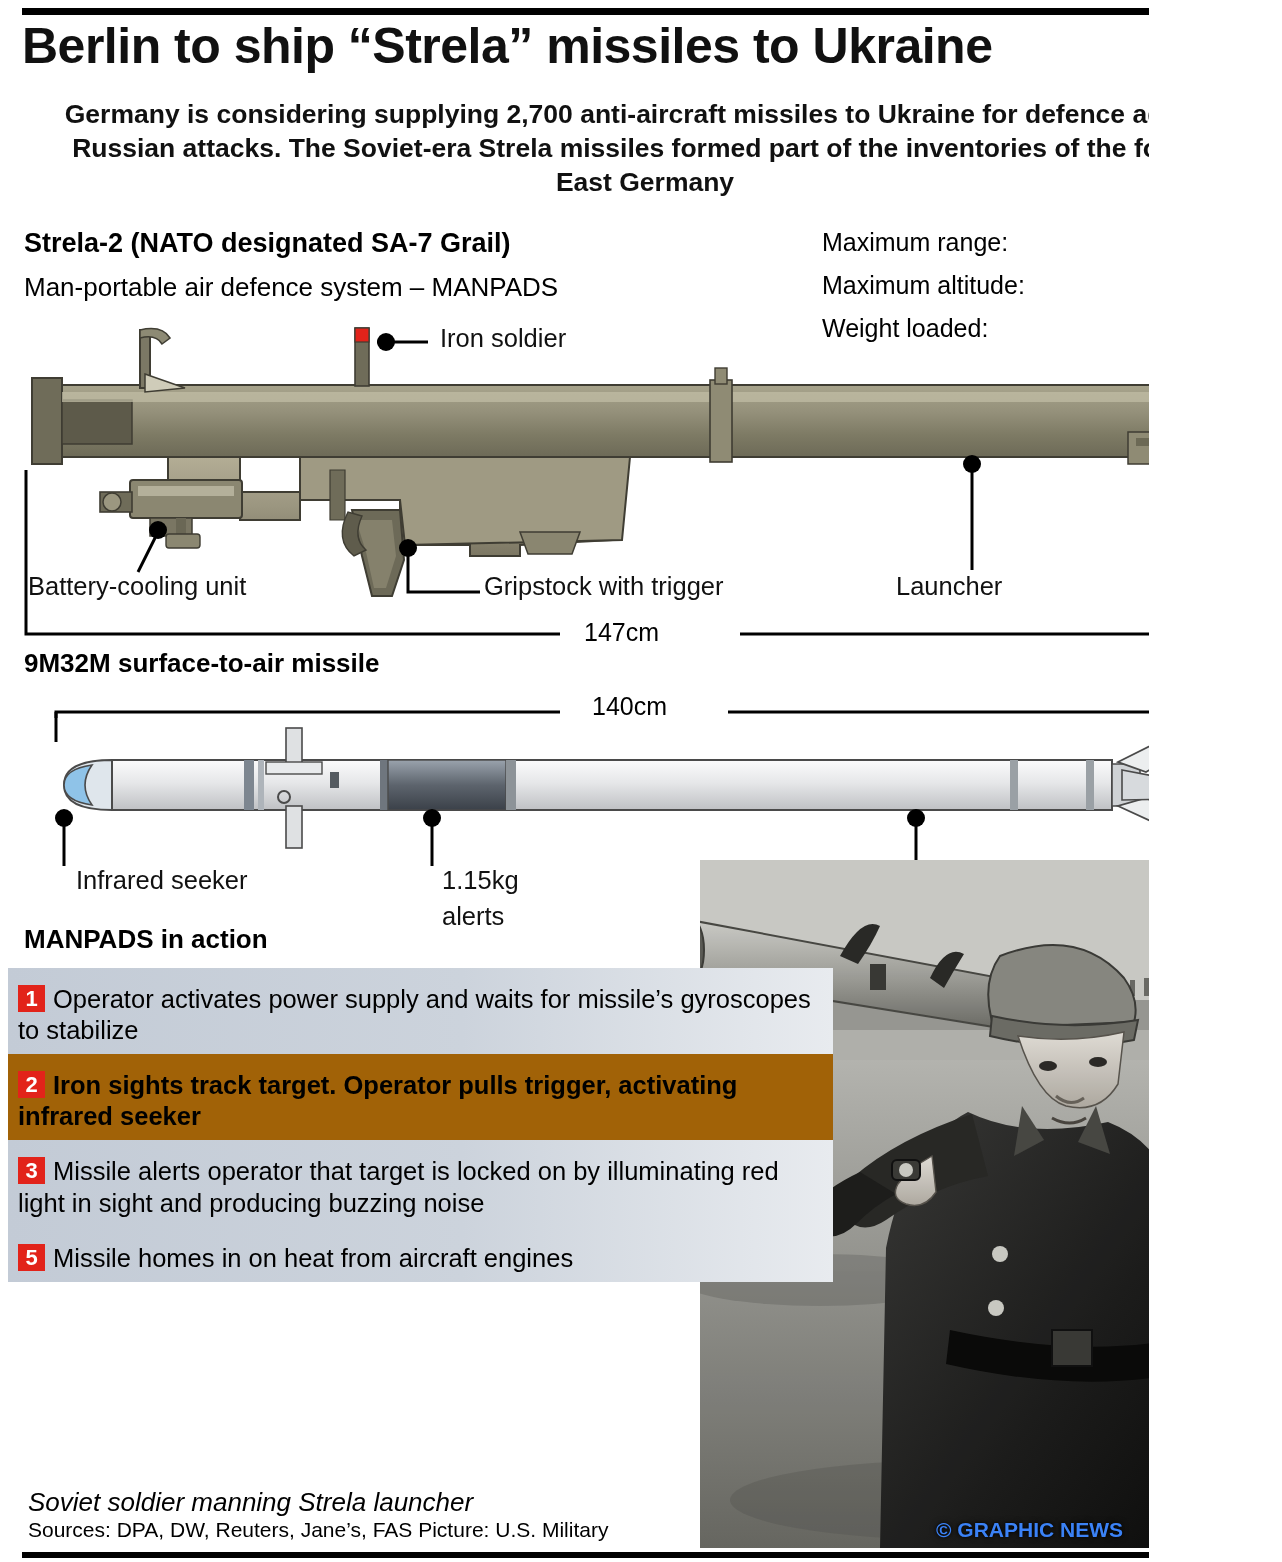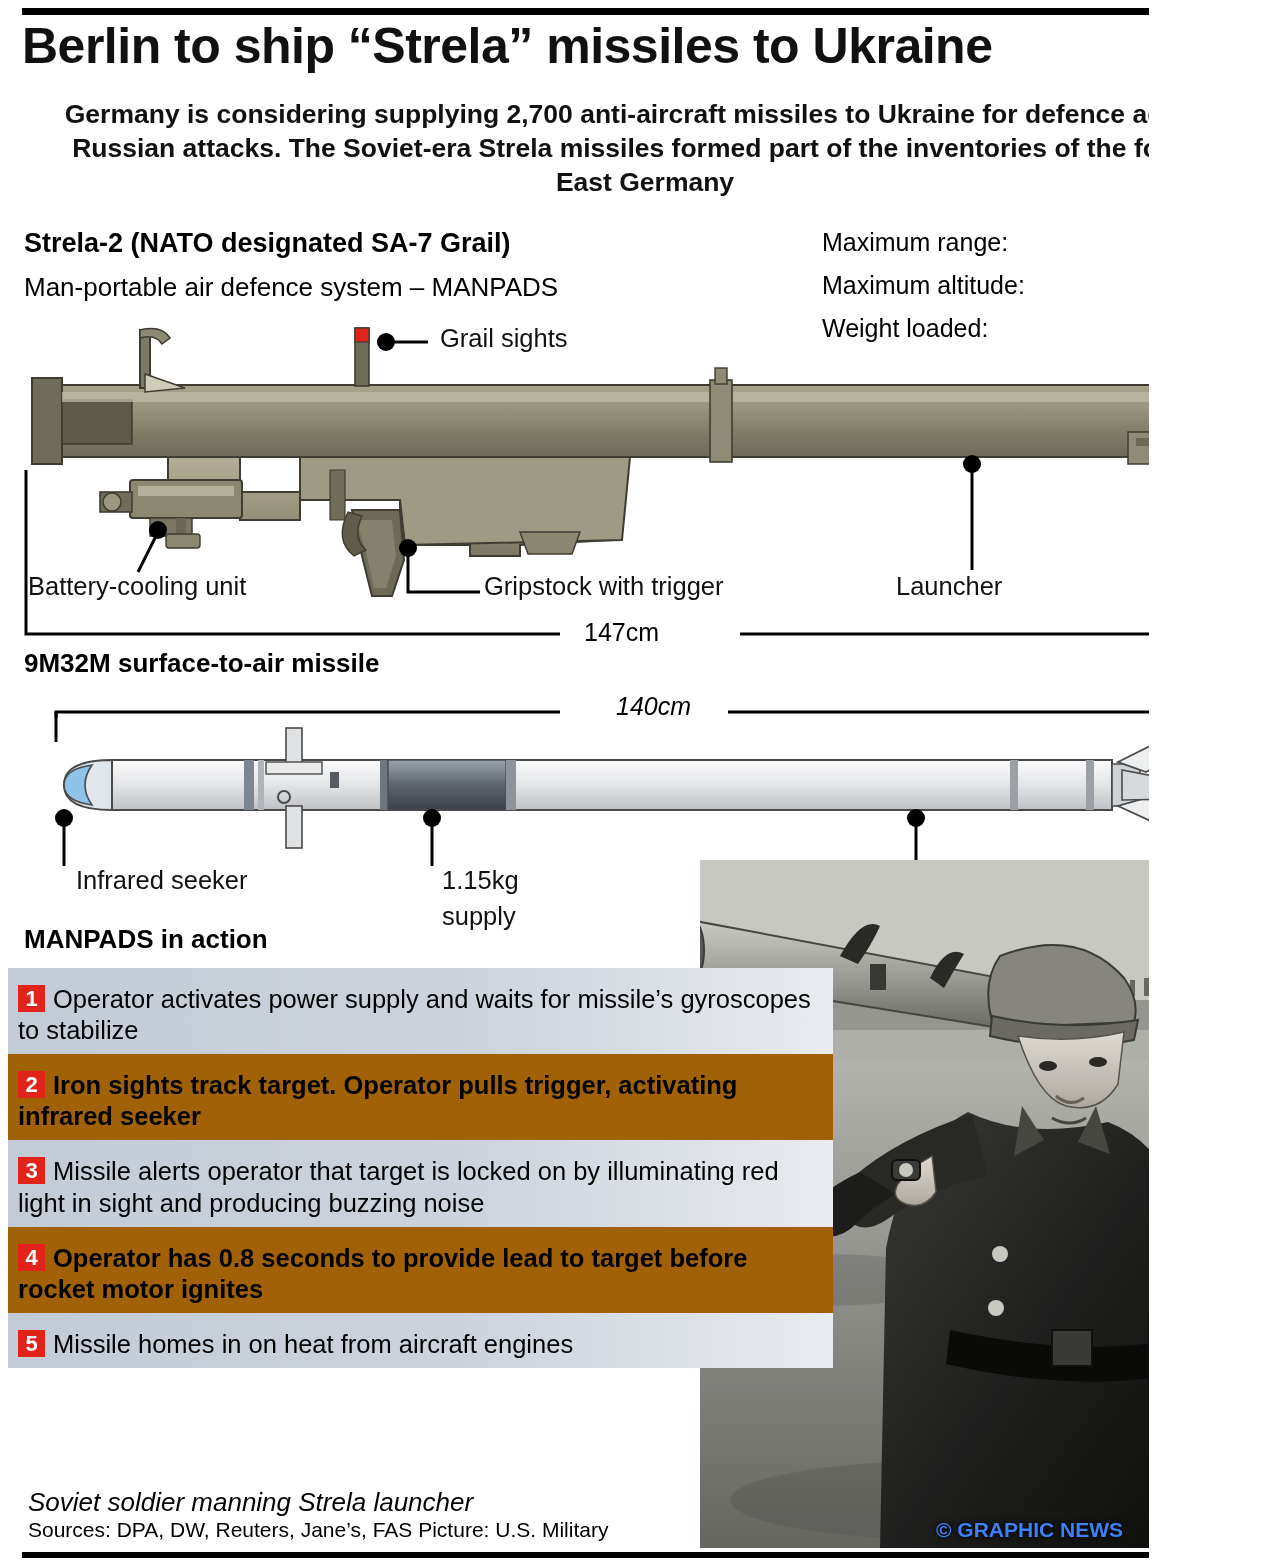--- a/index.html
+++ b/index.html
@@ -327,31 +327,31 @@
       <line x1="916" y1="818" x2="916" y2="866" stroke="#000" stroke-width="3"></line>
       <circle cx="916" cy="818" r="9" fill="#000"></circle>
     </g>
 
     <g>
       <line x1="700" y1="1485" x2="938" y2="1485" stroke="#000" stroke-width="3"></line>
       <circle cx="938" cy="1485" r="10" fill="#fff" stroke="#000" stroke-width="3"></circle>
     </g>
   </svg>
 
-  <div class="label-text" style="left:440px; top:324px;">Grail sights</div>
+  <div class="label-text" style="left:440px; top:324px;">Iron soldier</div>
   <div class="label-text" style="left:28px; top:572px;">Battery-cooling unit</div>
   <div class="label-text" style="left:484px; top:572px;">Gripstock with trigger</div>
   <div class="label-text" style="left:896px; top:572px;">Launcher</div>
   <div class="dim-text" style="left:578px; top:618px;">147cm</div>
 
   <div class="section-title" style="left:24px; top:648px;">9M32M surface-to-air missile</div>
-  <div class="dim-text" style="left:610px; top:692px;font-style:italic;">140cm</div>
+  <div class="dim-text" style="left:586px; top:692px;">140cm</div>
   <div class="label-text" style="left:76px; top:866px;text-align:right;">Infrared seeker</div>
   <div class="label-text" style="left:442px; top:866px;">1.15kg</div>
-  <div class="label-text" style="left:442px; top:902px;">supply</div>
+  <div class="label-text" style="left:442px; top:902px;">alerts</div>
   <div class="label-text" style="left:928px; top:866px;">Rocket motor</div>
 
   <div class="photo">
     <svg viewBox="0 0 560 688" width="560" height="688">
       <defs>
         <linearGradient id="ground" x1="0" y1="0" x2="0" y2="1">
           <stop offset="0%" stop-color="#b9b9b4"></stop>
           <stop offset="100%" stop-color="#6a6a64"></stop>
         </linearGradient>
         <linearGradient id="coat" x1="0" y1="0" x2="1" y2="1">
@@ -443,23 +443,20 @@
   <div class="steps">
     <div class="step shade">
       <span class="num">1</span><span>Operator activates power supply and waits for missile’s gyroscopes to stabilize</span>
     </div>
     <div class="step alt bold-text">
       <span class="num">2</span><span>Iron sights track target. Operator pulls trigger, activating infrared seeker</span>
     </div>
     <div class="step shade">
       <span class="num">3</span><span>Missile alerts operator that target is locked on by illuminating red light in sight and producing buzzing noise</span>
     </div>
-    <div class="step alt bold-text">
-      <span class="num">4</span><span>Operator has 0.8 seconds to provide lead to target before rocket motor ignites</span>
-    </div>
     <div class="step shade">
       <span class="num">5</span><span>Missile homes in on heat from aircraft engines</span>
     </div>
   </div>
 
   <div class="caption">Soviet soldier manning Strela launcher</div>
   <div class="sources">Sources: DPA, DW, Reuters, Jane’s, FAS   Picture: U.S. Military</div>
   <div class="credit">© GRAPHIC NEWS</div>
 
   <div class="bottombar"></div>

